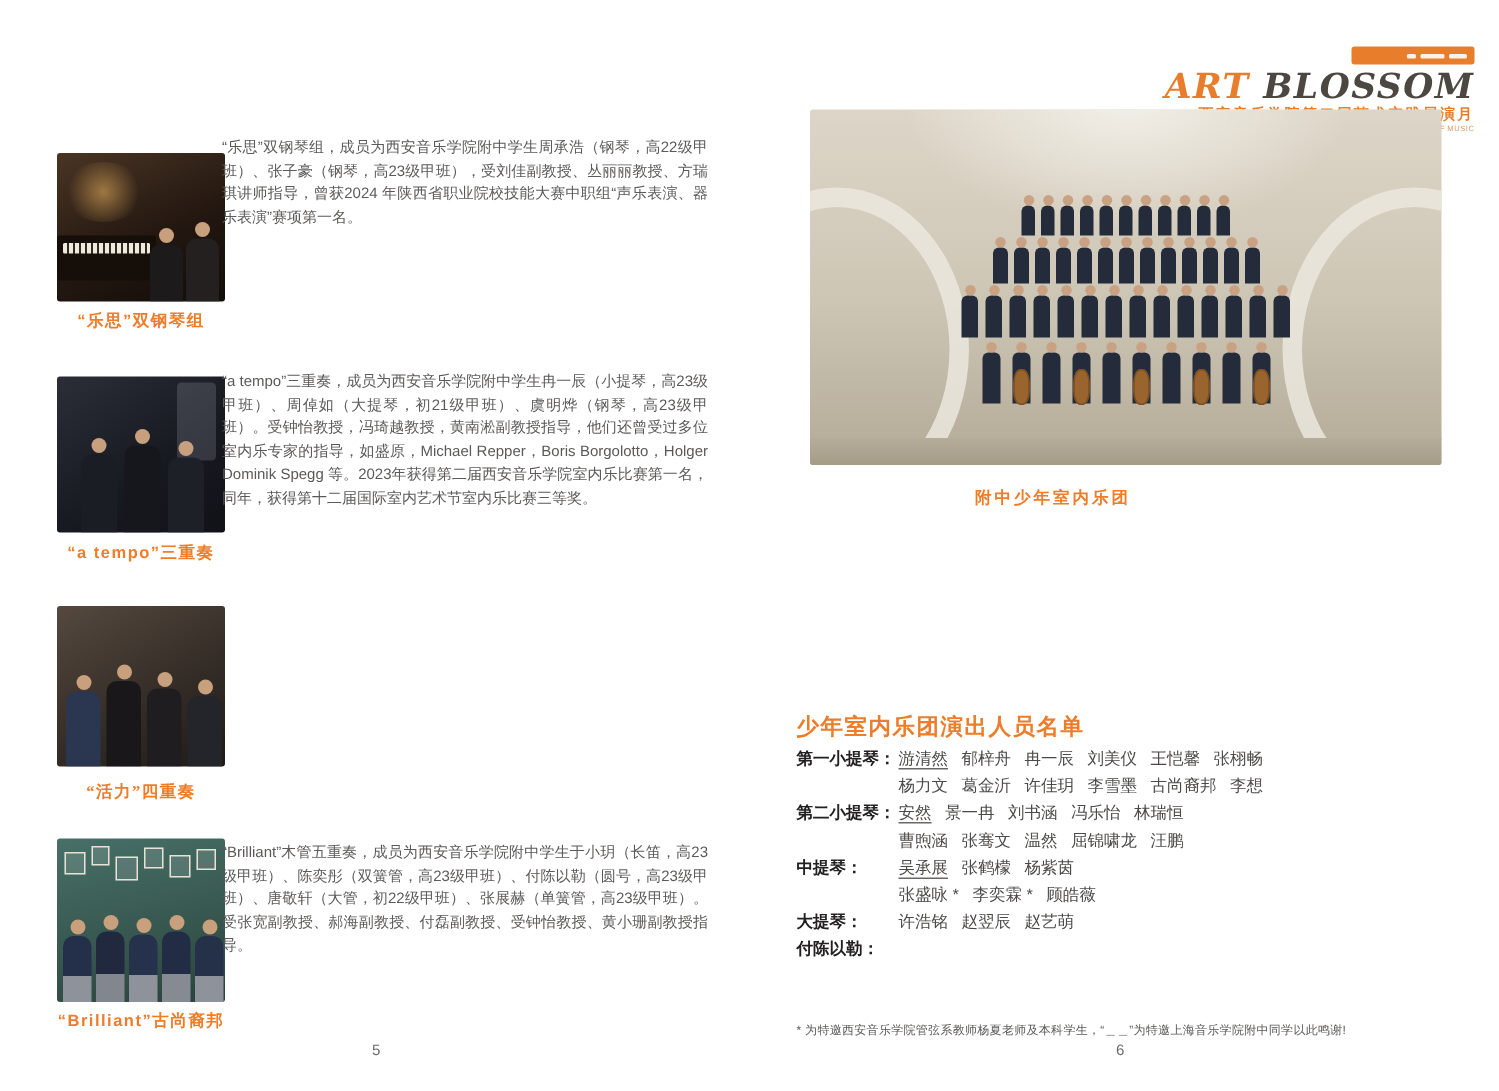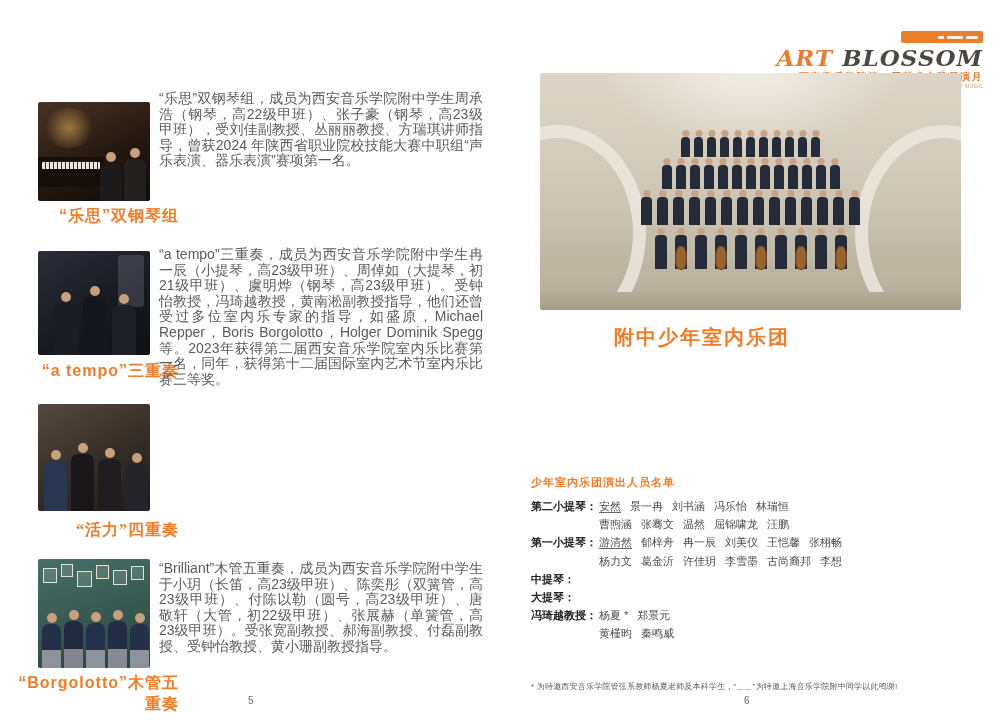--- a/index.html
+++ b/index.html
@@ -14,23 +14,23 @@
   .logo-badge i{display:block;height:3px;border-radius:1px;background:#fff;opacity:.9;}
   .logo-badge i.b1{width:6px}.logo-badge i.b2{width:16px}.logo-badge i.b3{width:12px}
   .logo-title{font-family:"DejaVu Serif","Liberation Serif",serif;font-style:italic;font-weight:bold;
               font-size:23px;line-height:26px;letter-spacing:1px;margin-top:2px;}
   .logo-title .art{color:#e87e2b;} .logo-title .blossom{color:#4d4742;}
   .logo-cn{font-size:10px;font-weight:bold;color:#e87e2b;letter-spacing:1.5px;line-height:12px;}
   .logo-en{font-size:5px;color:#d09a66;letter-spacing:.4px;line-height:7px;}
 
   
   .photo{position:absolute;left:38px;width:112px;overflow:hidden;border-radius:2px;background:#222;}
-  .caption{position:absolute;left:9px;width:170px;text-align:right;
-           font-size:16px;font-weight:bold;color:#ed7d2a;letter-spacing:1px;}
-  .para{position:absolute;left:159px;width:324px;font-size:14px;line-height:15.6px;
+  .caption{position:absolute;left:9px;width:170px;text-align:center;
+           font-size:11px;font-weight:bold;color:#ed7d2a;letter-spacing:1px;}
+  .para{position:absolute;left:148px;width:324px;font-size:10px;line-height:15.6px;
         text-align:justify;color:#5c5a58;}
   .pagenum{position:absolute;font-size:10px;color:#6b6b6b;}
 
   .fig{position:absolute;bottom:0;}
   .fig .head{width:10px;height:10px;border-radius:50%;background:#c8a07d;margin:0 auto 1px;}
   .fig .bod{border-radius:7px 7px 0 0;background:#221f1f;}
 
   
   .ph1{background:linear-gradient(155deg,#4a3524 0%,#241811 55%,#120c08 100%);}
   .ph1 .glow{position:absolute;left:4px;top:6px;width:54px;height:40px;border-radius:50%;
@@ -61,25 +61,25 @@
   .orow.r3{top:124px;gap:5px;} .orow.r4{top:162px;gap:8px;}
   .person{position:relative;background:#242b3a;border-radius:4px 4px 0 0;display:block;}
   .r1 .person{width:9px;height:20px;} .r2 .person{width:10px;height:24px;}
   .r3 .person{width:11px;height:28px;} .r4 .person{width:12px;height:34px;}
   .person::before{content:"";position:absolute;top:-7px;left:50%;transform:translateX(-50%);
                   width:7px;height:7px;border-radius:50%;background:#c9a183;}
   .person.cello::after{content:"";position:absolute;left:50%;transform:translateX(-50%);bottom:-1px;
                   width:11px;height:24px;background:#9a642f;border-radius:45%/38%;box-shadow:0 0 0 1px #7c4e22 inset;}
 
   .r-title{position:absolute;left:531px;top:324px;width:342px;text-align:center;
-           font-size:20px;font-weight:bold;color:#ed7d2a;letter-spacing:2px;}
+           font-size:11px;font-weight:bold;color:#ed7d2a;letter-spacing:2px;}
   .r-paras{position:absolute;left:531px;top:350px;width:342px;font-size:10px;line-height:15.3px;
            text-align:justify;color:#5c5a58;}
   .r-paras p{margin:0;text-indent:2em;}
-  .roster-title{position:absolute;left:531px;top:475px;font-size:11px;font-weight:bold;
+  .roster-title{position:absolute;left:531px;top:475px;font-size:15px;font-weight:bold;
                 color:#ed7d2a;letter-spacing:1px;}
   .roster{position:absolute;left:531px;top:497px;width:430px;font-size:11px;line-height:18.2px;color:#4c4a48;}
   .roster-row{display:flex;}
   .roster-label{flex:0 0 68px;font-weight:bold;color:#232020;white-space:nowrap;}
   .roster-line{white-space:nowrap;}
   .roster-name{margin-right:9px;}
   .roster-name.u{border-bottom:1px solid #6a6866;}
   .footnote{position:absolute;left:531px;top:681px;width:440px;font-size:8px;color:#5c5a58;letter-spacing:.2px;}
 </style>
 </head>
@@ -177,21 +177,21 @@
       </div>
     <div class="fig" style="left:70px;">
         <div class="head"></div>
         <div class="bod" style="width:19px;height:47px;background:linear-gradient(#222c44 60%,#868b93 60%);"></div>
       </div>
     <div class="fig" style="left:92px;">
         <div class="head"></div>
         <div class="bod" style="width:19px;height:44px;background:linear-gradient(#253049 60%,#8e939b 60%);"></div>
       </div>
   </div>
-  <div class="caption" style="top:673px;">“Borgolotto”木管五重奏</div>
+  <div class="caption" style="top:673px;">“Brilliant”古尚裔邦</div>
   <div class="para" style="top:561px;">“Brilliant”木管五重奏，成员为西安音乐学院附中学生于小玥（长笛，高23级甲班）、陈奕彤（双簧管，高23级甲班）、付陈以勒（圆号，高23级甲班）、唐敬轩（大管，初22级甲班）、张展赫（单簧管，高23级甲班）。受张宽副教授、郝海副教授、付磊副教授、受钟怡教授、黄小珊副教授指导。</div>
 
   <div class="pagenum" style="left:248px;top:695px;">5</div>
 
   <div class="orch">
     <span class="arch"></span>
     <span class="rail l"></span>
     <span class="rail r"></span>
     <div class="orow r1">
         <span class="person"></span>
@@ -253,46 +253,47 @@
   </div>
 
   <div class="r-title">附中少年室内乐团</div>
 
   <div class="r-paras">
   </div>
 
   <div class="roster-title">少年室内乐团演出人员名单</div>
   <div class="roster">
       <div class="roster-row">
+        <span class="roster-label">第一小提琴：</span>
+        <div class="roster-names">
+          <div class="roster-line"><span class="roster-name u">游清然</span><span class="roster-name">郁梓舟</span><span class="roster-name">冉一辰</span><span class="roster-name">刘美仪</span><span class="roster-name">王恺馨</span><span class="roster-name">张栩畅</span></div>
+          <div class="roster-line"><span class="roster-name">杨力文</span><span class="roster-name">葛金沂</span><span class="roster-name">许佳玥</span><span class="roster-name">李雪墨</span><span class="roster-name">古尚裔邦</span><span class="roster-name">李想</span></div>
+        </div>
+      </div>
+      <div class="roster-row">
         <span class="roster-label">第二小提琴：</span>
         <div class="roster-names">
           <div class="roster-line"><span class="roster-name u">安然</span><span class="roster-name">景一冉</span><span class="roster-name">刘书涵</span><span class="roster-name">冯乐怡</span><span class="roster-name">林瑞恒</span></div>
           <div class="roster-line"><span class="roster-name">曹煦涵</span><span class="roster-name">张骞文</span><span class="roster-name">温然</span><span class="roster-name">屈锦啸龙</span><span class="roster-name">汪鹏</span></div>
         </div>
       </div>
       <div class="roster-row">
-        <span class="roster-label">第一小提琴：</span>
-        <div class="roster-names">
-          <div class="roster-line"><span class="roster-name u">游清然</span><span class="roster-name">郁梓舟</span><span class="roster-name">冉一辰</span><span class="roster-name">刘美仪</span><span class="roster-name">王恺馨</span><span class="roster-name">张栩畅</span></div>
-          <div class="roster-line"><span class="roster-name">杨力文</span><span class="roster-name">葛金沂</span><span class="roster-name">许佳玥</span><span class="roster-name">李雪墨</span><span class="roster-name">古尚裔邦</span><span class="roster-name">李想</span></div>
-        </div>
-      </div>
-      <div class="roster-row">
         <span class="roster-label">中提琴：</span>
+        <div class="roster-names">
+          <div class="roster-line"><span class="roster-name u">吴承展</span><span class="roster-name">张鹤檬</span><span class="roster-name">杨紫茵</span></div>
+          <div class="roster-line"><span class="roster-name">张盛咏 *</span><span class="roster-name">李奕霖 *</span><span class="roster-name">顾皓薇</span></div>
+        </div>
       </div>
       <div class="roster-row">
         <span class="roster-label">大提琴：</span>
         <div class="roster-names">
-        </div>
-      </div>
-      <div class="roster-row">
-        <span class="roster-label">冯琦越教授：</span>
-        <div class="roster-names">
-          <div class="roster-line"><span class="roster-name">杨夏 *</span><span class="roster-name">郑景元</span></div>
-          <div class="roster-line"><span class="roster-name">黄槿昀</span><span class="roster-name">秦鸣威</span></div>
-        </div>
+          <div class="roster-line"><span class="roster-name">许浩铭</span><span class="roster-name">赵翌辰</span><span class="roster-name">赵艺萌</span></div>
+        </div>
+      </div>
+      <div class="roster-row">
+        <span class="roster-label">付陈以勒：</span>
       </div>
     </div>
   <div class="footnote">* 为特邀西安音乐学院管弦系教师杨夏老师及本科学生，“＿＿”为特邀上海音乐学院附中同学以此鸣谢!</div>
 
   <div class="pagenum" style="left:744px;top:695px;">6</div>
 
 </div>
 
 </body></html>

